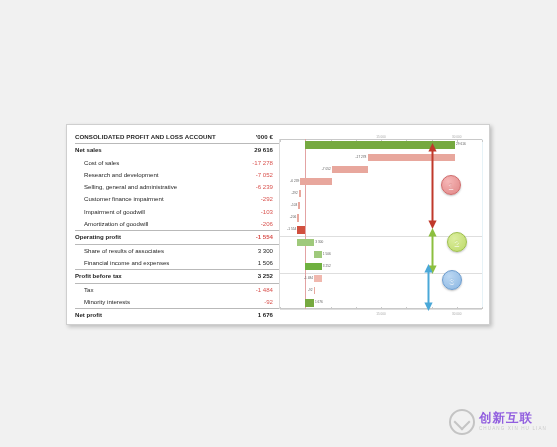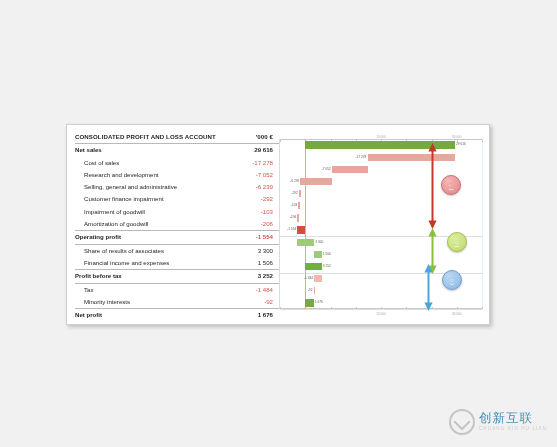--- a/index.html
+++ b/index.html
@@ -159,21 +159,21 @@
   }
   #wm-mark::before {
     content: "";
     position: absolute; left: 5px; top: 5px;
     width: 10px; height: 10px;
     border-left: 2px solid #b4b4b4;
     border-bottom: 2px solid #b4b4b4;
     transform: rotate(-45deg);
   }
   #wm-text { line-height: 1; }
-  #wm-cn { font-size: 12.5px; color: #0369a1; letter-spacing: 1px; font-weight: normal; }
+  #wm-cn { font-size: 12.5px; color: #6d28d9; letter-spacing: 1px; font-weight: bold; }
   #wm-en { font-size: 4.6px; color: #bcbcbc; letter-spacing: 1.1px; margin-top: 2px; }
 </style>
 </head>
 <body>
 
 <div id="stage">
 
   <div id="card">
 
     <div id="pl-table">

